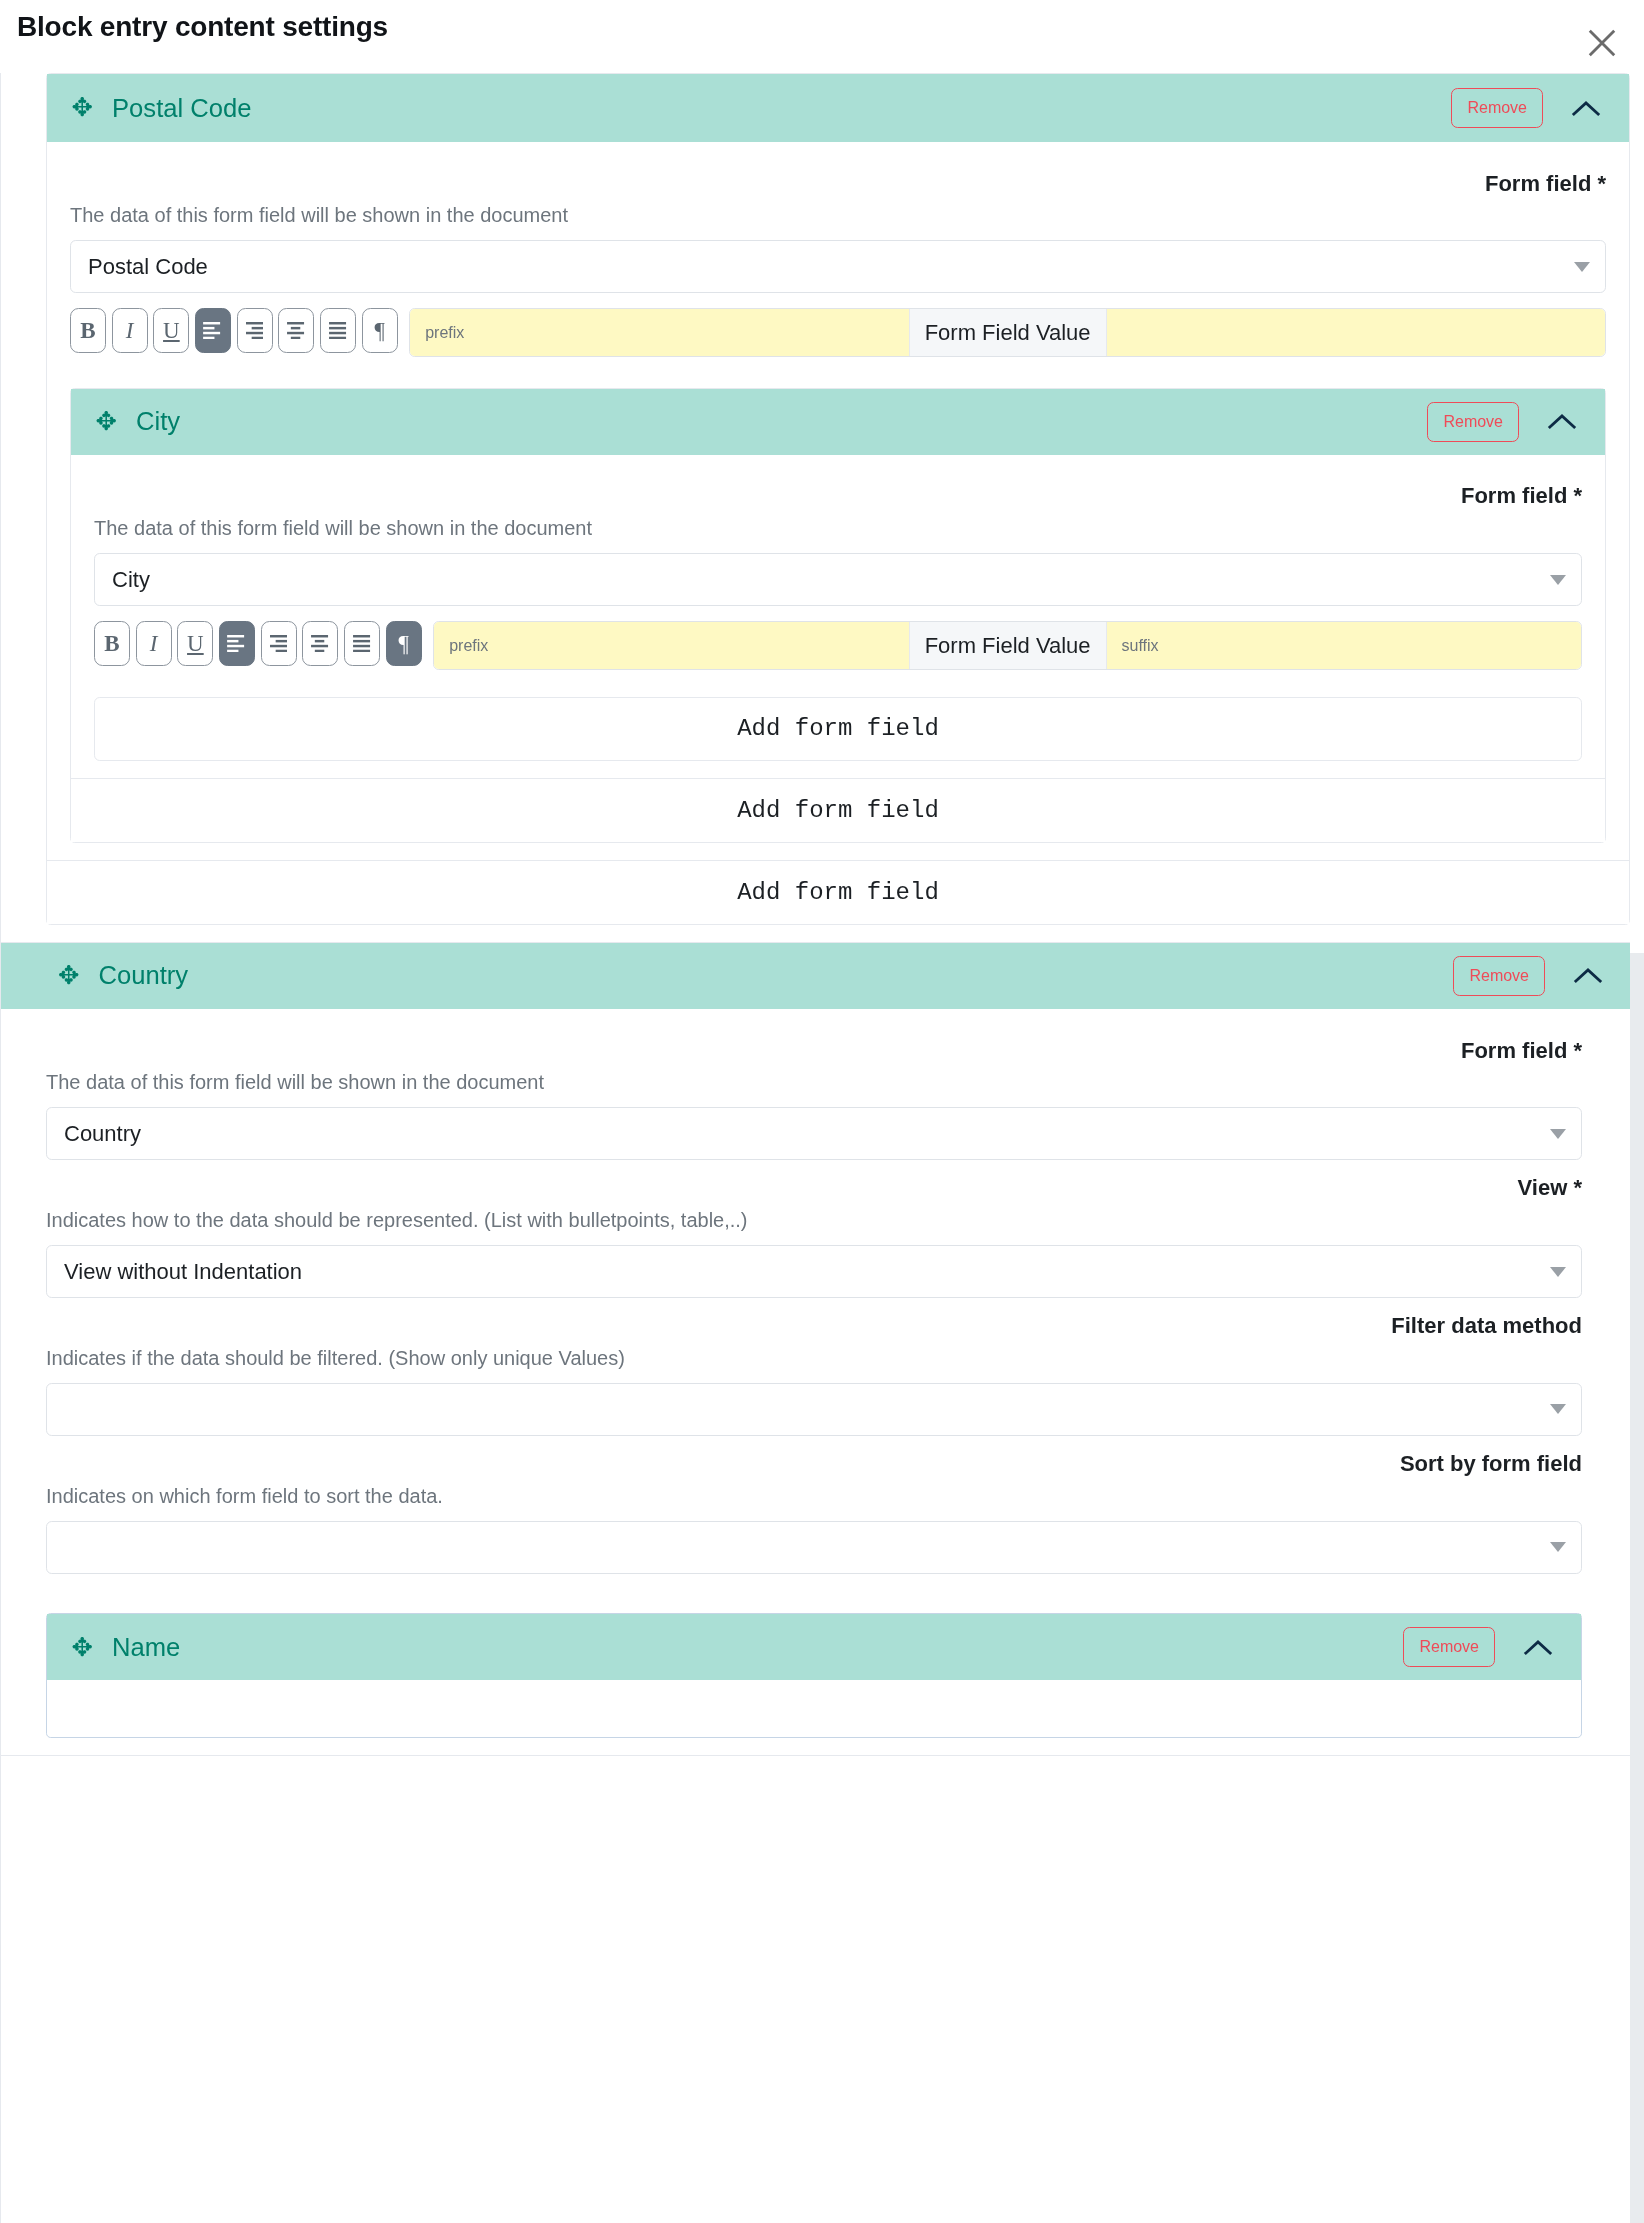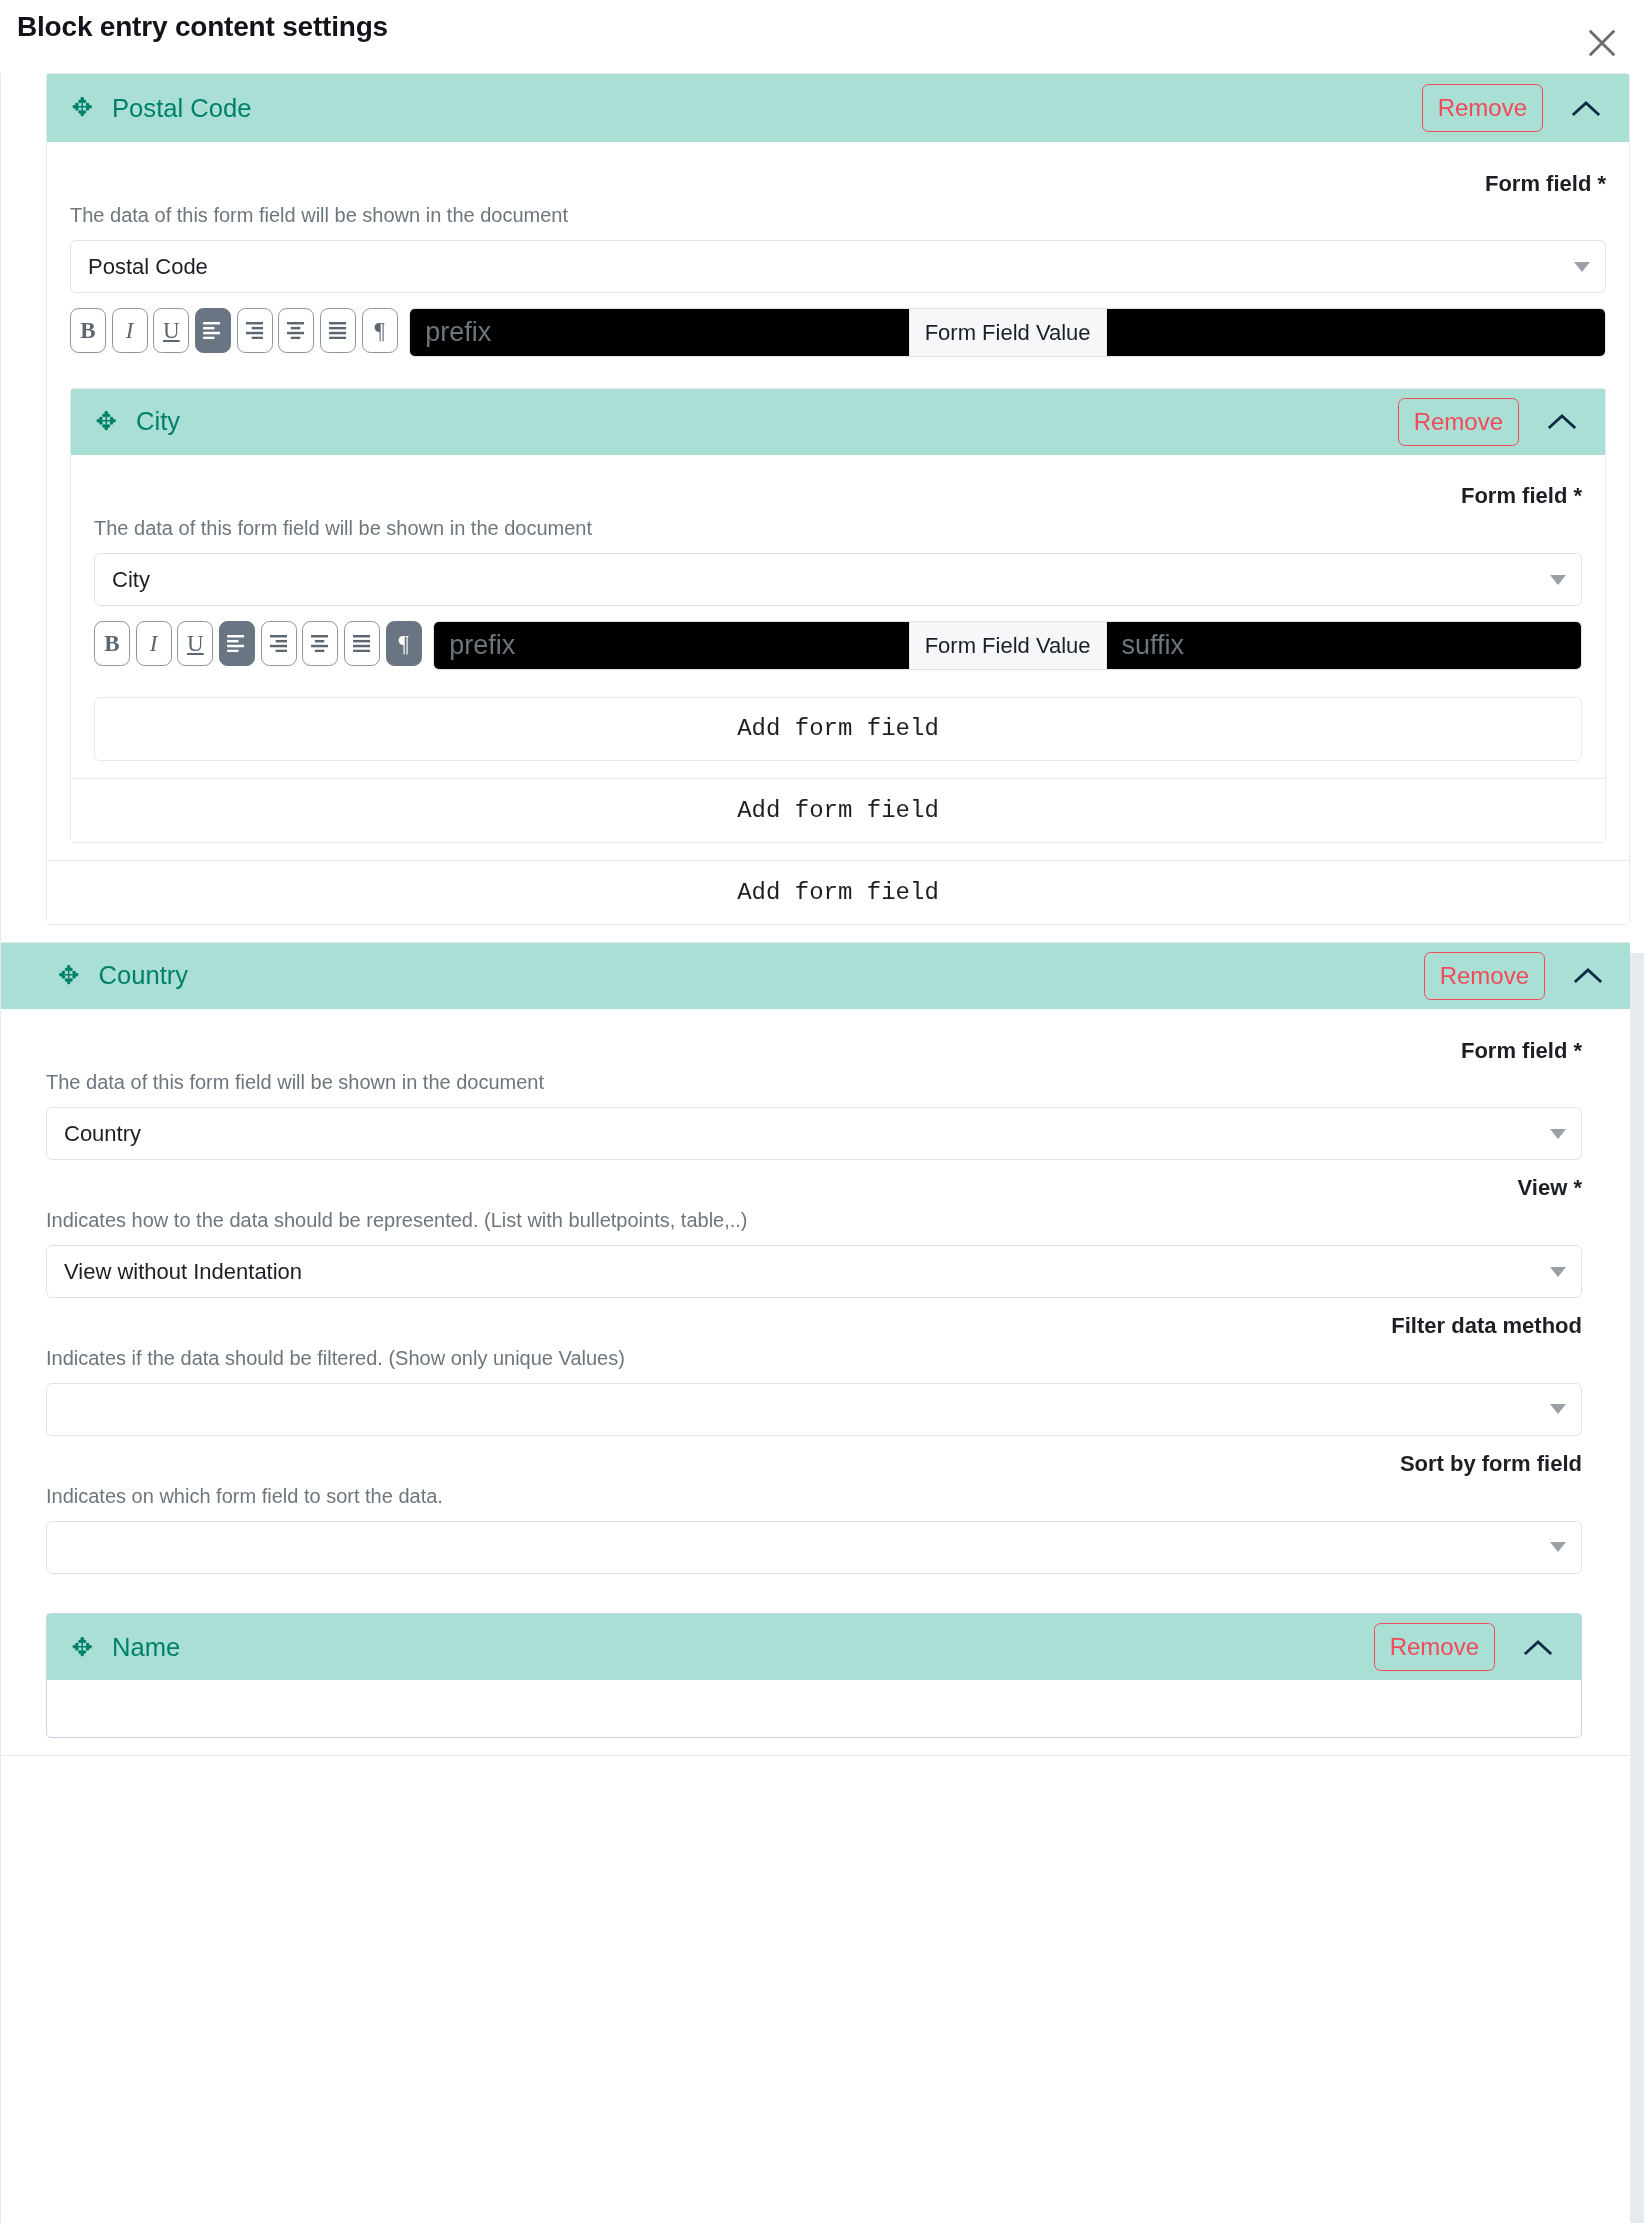--- a/index.html
+++ b/index.html
@@ -77,21 +77,21 @@
     color: #00806b;
     font-size: 25.6px;
     font-weight: 400;
     flex: 1;
   }
   .remove-btn {
     border: 1.9px solid #ef4b58;
     color: #ef4b58;
     background: transparent;
     border-radius: 6.6px;
-    font-size: 24px;
+    font-size: 16px;
     font-family: "Liberation Sans", sans-serif;
     padding: 11px 15px;
     cursor: pointer;
     line-height: 1;
   }
   .collapse-btn {
     margin-left: 21px;
     width: 44px; height: 38px;
     display: flex; align-items: center; justify-content: center;
     cursor: pointer;
@@ -163,23 +163,23 @@
     border-radius: 5.7px;
     overflow: hidden;
     margin-left: 5.7px;
     height: 49px;
     align-self: center;
   }
   .rt-input {
     flex: 1;
     display: flex; align-items: center;
     padding: 0 15px;
-    font-size: 27px;
+    font-size: 16px;
     color: #6d757d;
-    background: #000000;
+    background: #fef9c3;
     border-right: 1.9px solid #e6e9ee;
     min-width: 0;
   }
   .rt-input:last-child { border-right: none; }
   .rt-value {
     flex: none;
     display: flex; align-items: center;
     padding: 12px 15px;
     font-size: 22px;
     color: #1c2024;

